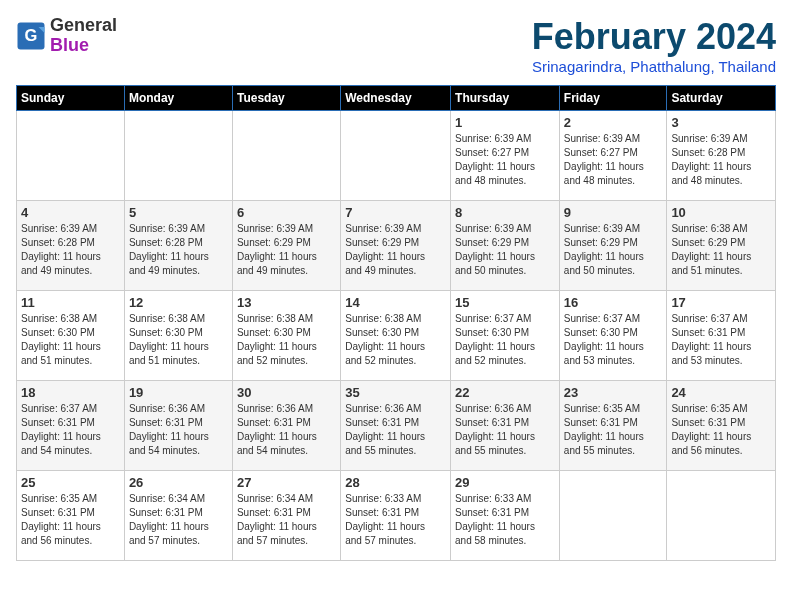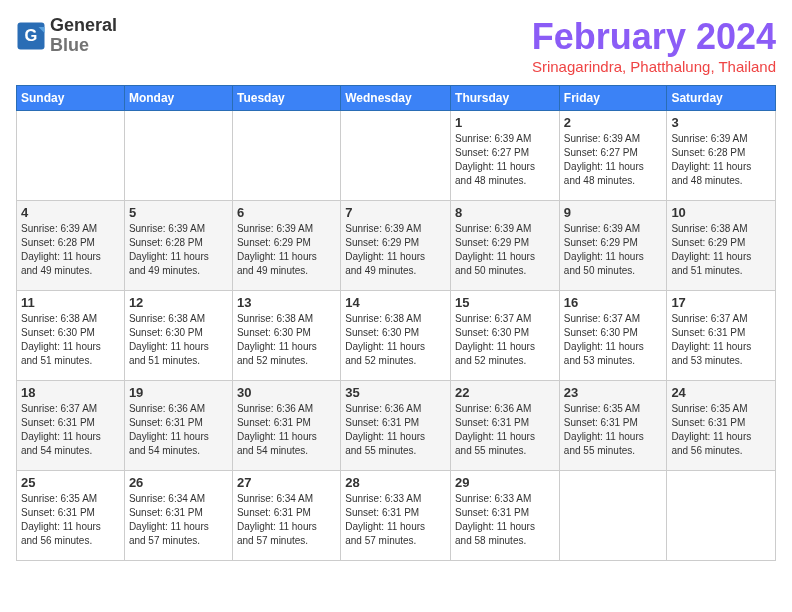--- a/index.html
+++ b/index.html
@@ -30,32 +30,32 @@
     .logo-icon {
       width: 30px;
       height: 30px;
     }
     .title-block {
       text-align: right;
     }
     .month-title {
       font-size: 36px;
       font-weight: bold;
-      color: #8b5cf6;
+      color: #0c4a6e;
     }
     .subtitle {
       font-size: 15px;
-      color: #ef4444;
+      color: #1d4ed8;
     }
     table {
       width: 100%;
       border-collapse: collapse;
     }
     thead tr th {
-      background-color: #3b82f6;
+      background-color: #000000;
       color: #fff;
       font-size: 12px;
       padding: 5px 4px;
       text-align: left;
       border: 1px solid #2a6db5;
     }
     tbody tr td {
       border: 1px solid #ccc;
       vertical-align: top;
       padding: 4px;
@@ -91,21 +91,21 @@
 
 <div class="header">
   <div class="logo">
     <svg class="logo-icon" viewBox="0 0 40 40">
       <rect x="2" y="2" width="36" height="36" rx="4" fill="#2a6db5"></rect>
       <text x="20" y="26" font-size="22" fill="white" text-anchor="middle" font-weight="bold">G</text>
       <polygon points="30,8 38,8 38,16" fill="#5ba3e0"></polygon>
     </svg>
     <div class="logo-text">
       <div>General</div>
-      <div style="color:#737373">Blue</div>
+      <div style="color:#a21caf">Blue</div>
     </div>
   </div>
   <div class="title-block">
     <div class="month-title">February 2024</div>
     <div class="subtitle">Srinagarindra, Phatthalung, Thailand</div>
   </div>
 </div>
 
 <table>
   <thead>

